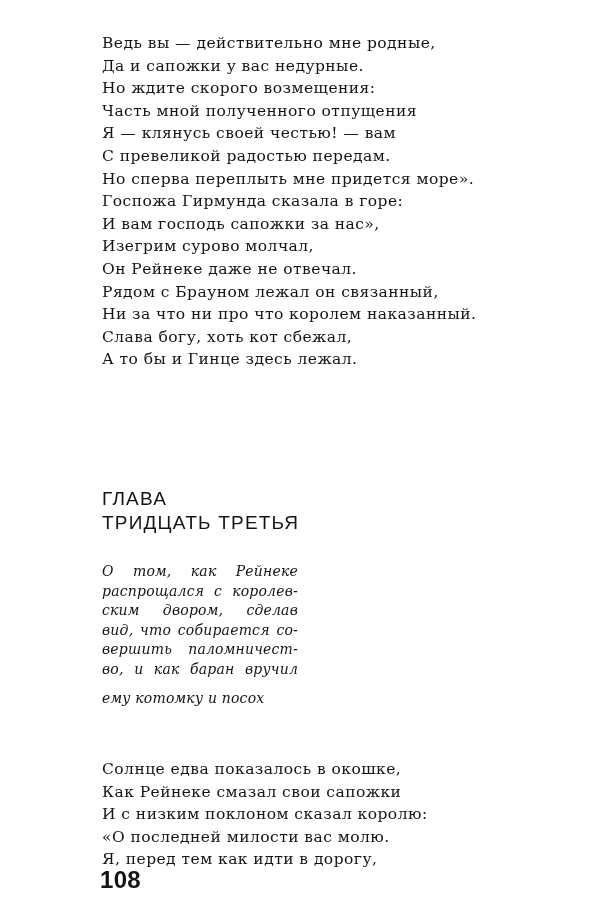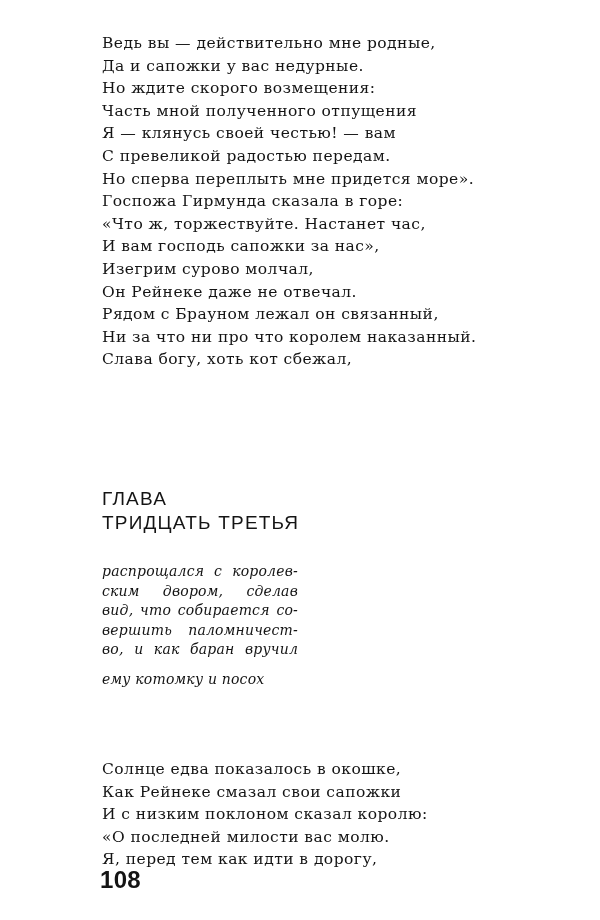--- a/index.html
+++ b/index.html
@@ -92,35 +92,36 @@
 
   <ul class="verse" id="stanza-1">
     <li class="line">Ведь вы — действительно мне родные,</li>
     <li class="line">Да и сапожки у вас недурные.</li>
     <li class="line">Но ждите скорого возмещения:</li>
     <li class="line">Часть мной полученного отпущения</li>
     <li class="line">Я — клянусь своей честью! — вам</li>
     <li class="line">С превеликой радостью передам.</li>
     <li class="line">Но сперва переплыть мне придется море».</li>
     <li class="line">Госпожа Гирмунда сказала в горе:</li>
-    <li class="line">«Что ж, торжествуйте. Настанет час,</li>
     <li class="line">И вам господь сапожки за нас»,</li>
     <li class="line">Изегрим сурово молчал,</li>
     <li class="line">Он Рейнеке даже не отвечал.</li>
     <li class="line">Рядом с Брауном лежал он связанный,</li>
     <li class="line">Ни за что ни про что королем наказанный.</li>
     <li class="line">Слава богу, хоть кот сбежал,</li>
+    <li class="line">А то бы и Гинце здесь лежал.</li>
   </ul>
 
   <div class="chapter-heading">
     <div>Глава</div>
     <div>Тридцать третья</div>
   </div>
 
   <div class="chapter-summary">
+    <span class="sline">О том, как Рейнеке</span>
     <span class="sline">распрощался с королев-</span>
     <span class="sline">ским двором, сделав</span>
     <span class="sline">вид, что собирается со-</span>
     <span class="sline">вершить паломничест-</span>
     <span class="sline">во, и как баран вручил</span>
     <span class="sline last">ему котомку и посох</span>
   </div>
 
   <ul class="verse" id="stanza-2">
     <li class="line">Солнце едва показалось в окошке,</li>

